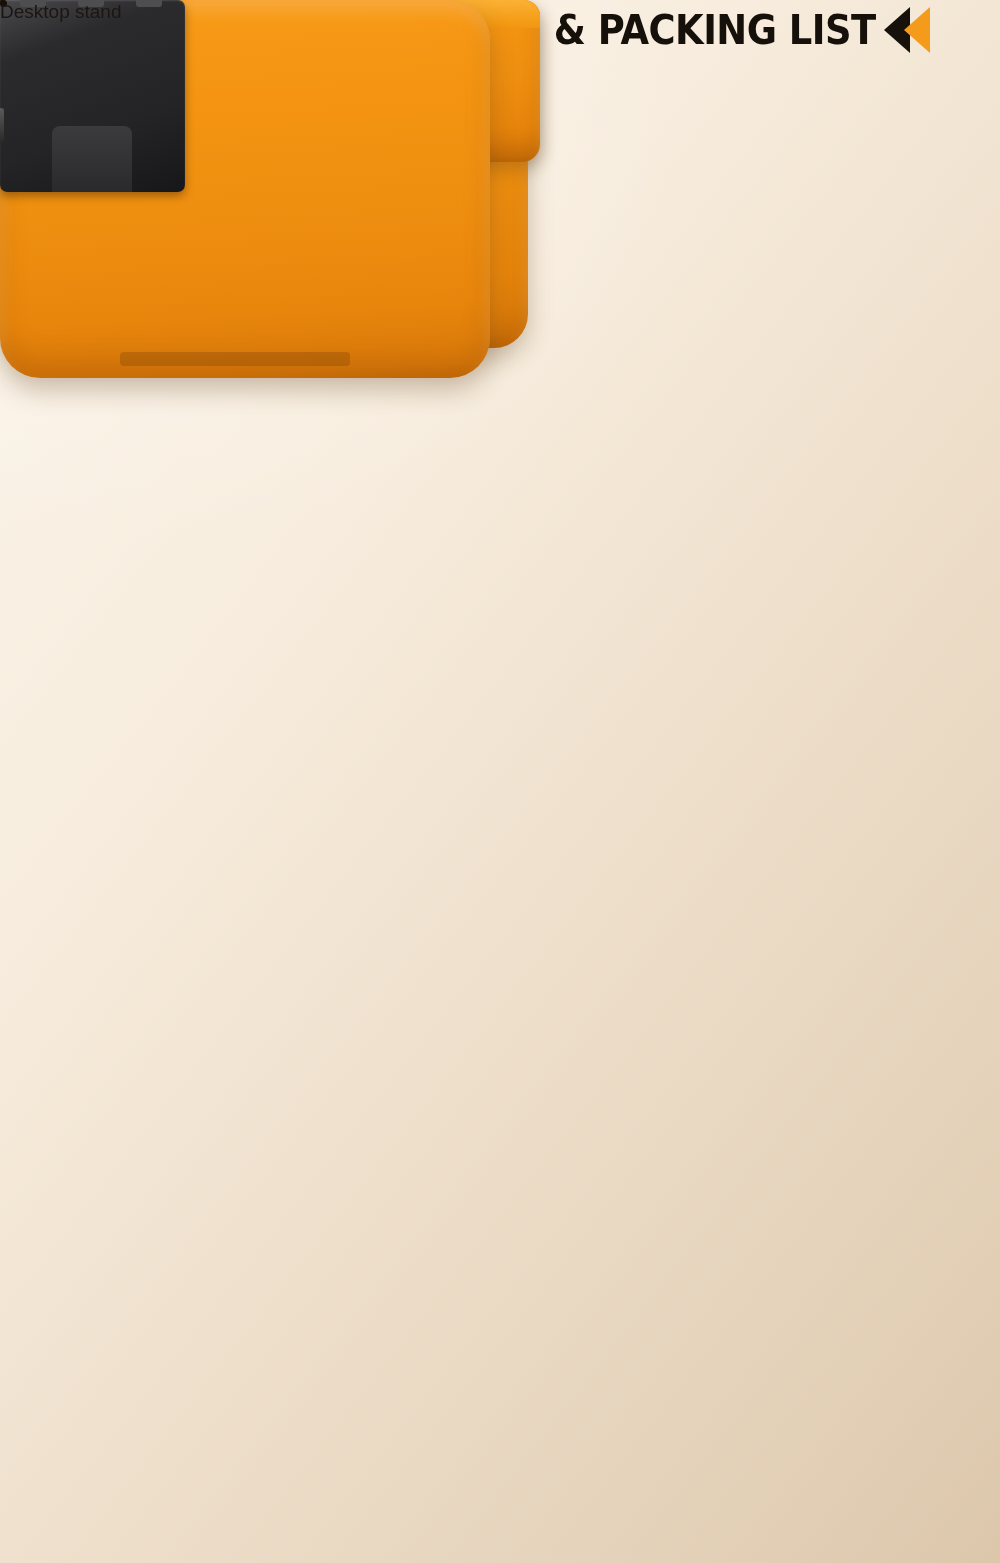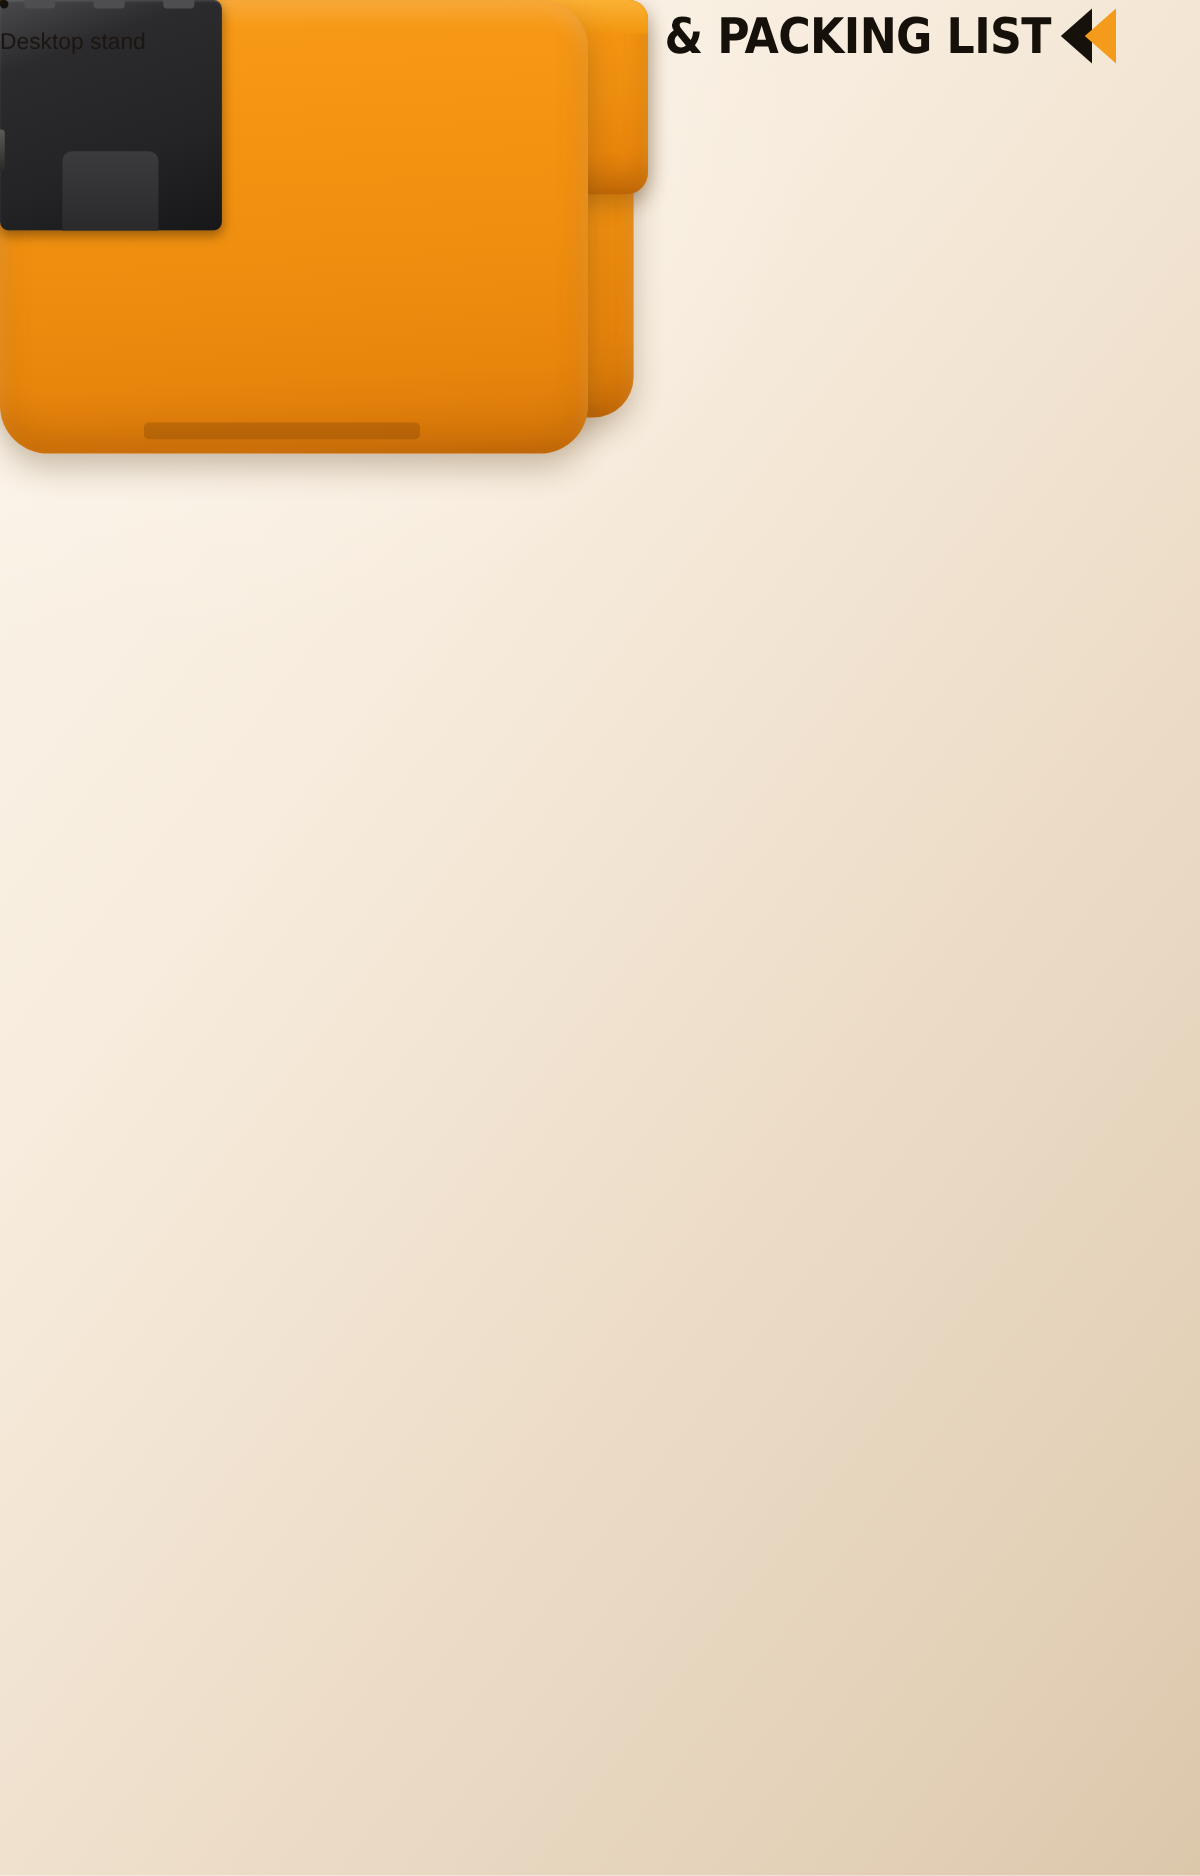--- a/index.html
+++ b/index.html
@@ -355,13 +355,13 @@
     <div class="standnotch" style="left:78px;top:-3px;width:26px;height:10px;"></div>
     <div class="standnotch" style="left:136px;top:-3px;width:26px;height:10px;"></div>
     <div class="abs" style="left:52px;top:126px;width:80px;height:66px;border-radius:8px 8px 0 0;background:linear-gradient(180deg,#3b3b3d,#2a2a2c);"></div>
   </div>
   <div class="abs" style="left:-4px;top:108px;width:8px;height:34px;border-radius:3px;background:linear-gradient(180deg,#5a5a58,#2a2a28);"></div>
   <div class="abs" style="left:120px;top:352px;width:230px;height:14px;border-radius:4px;background:rgba(120,64,6,.30);"></div>
 </div>
 
 <div class="abs lline hline" style="left:628;top:1296;width:196;"></div>
 <div class="abs dot-s" style="left:624;top:1293;"></div>
-<div class="abs note callout-lg" style="left:834;top:1284;margin-top:24px;">Desktop stand</div>
+<div class="abs note callout-lg" style="left:834;top:1284;">Desktop stand</div>
 
 </body></html>

